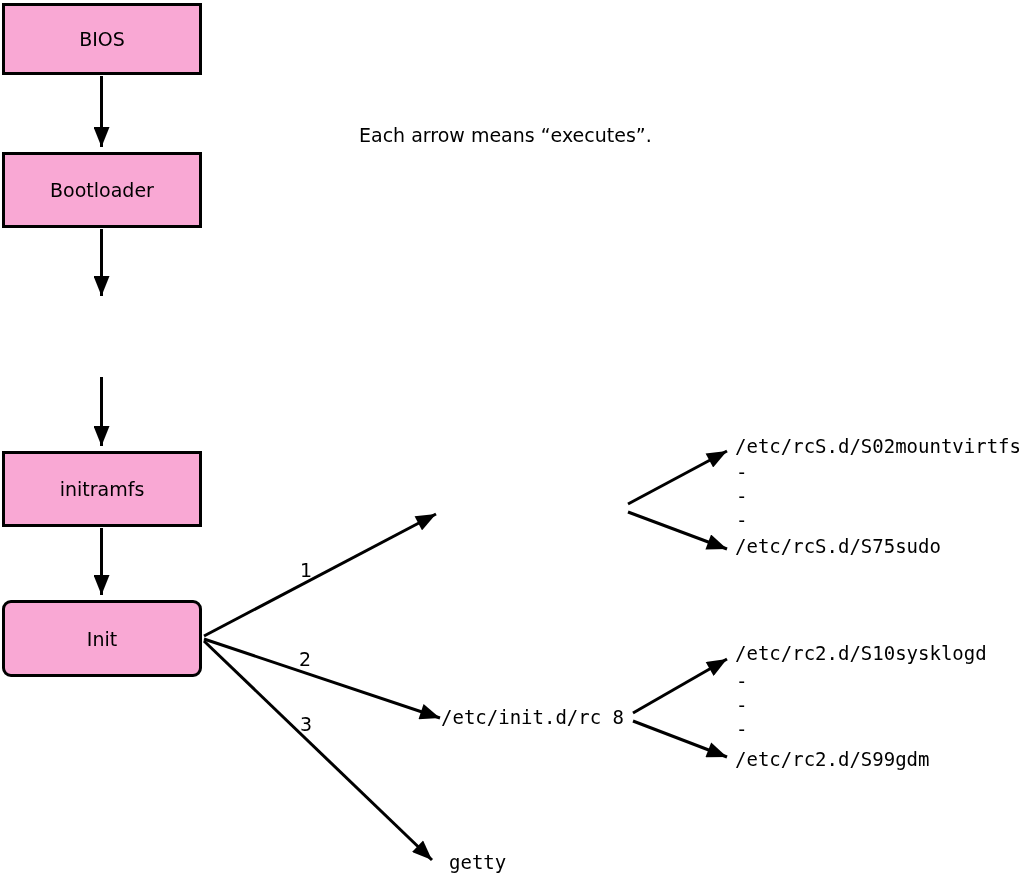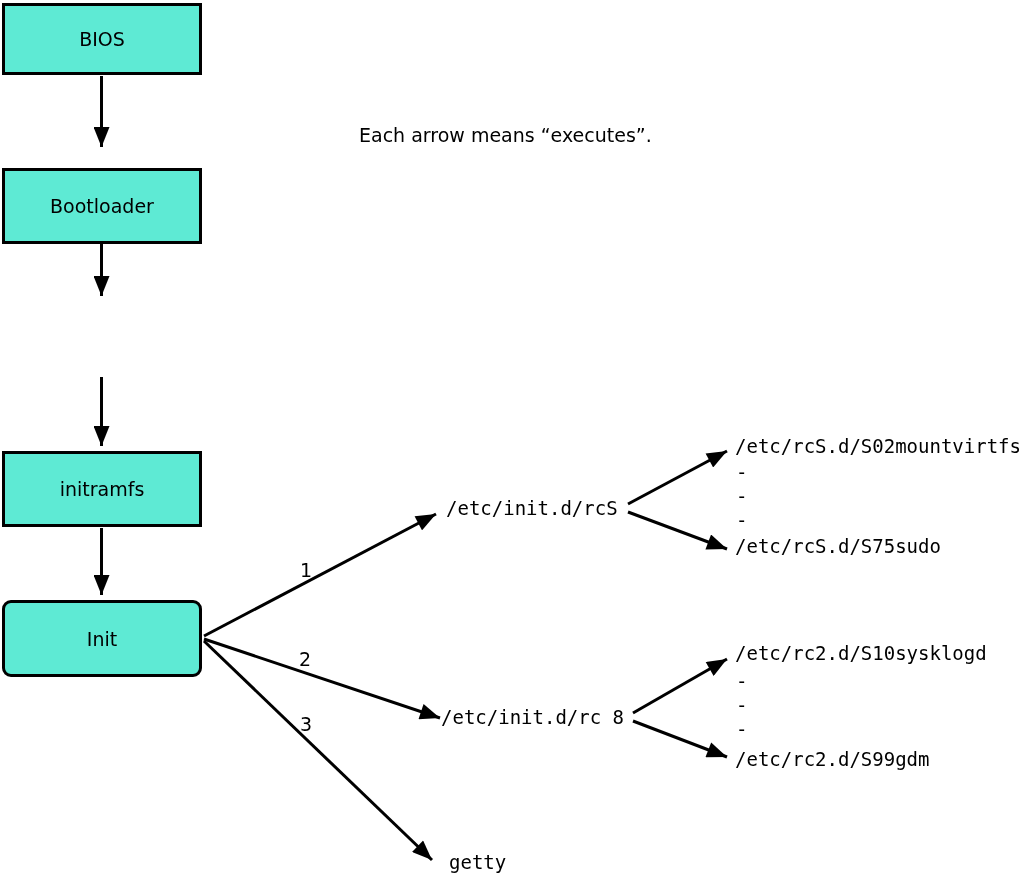--- a/index.html
+++ b/index.html
@@ -25,21 +25,21 @@
   #arrow-layer line {
     stroke: #000000;
     stroke-width: 3;
   }
   .node-box {
     position: absolute;
     left: 2px;
     width: 200px;
     box-sizing: border-box;
     border: 3px solid #000000;
-    background: #5eead4;
+    background: #f9a8d4;
     display: flex;
     align-items: center;
     justify-content: center;
     font: 19px "DejaVu Sans", "Liberation Sans", sans-serif;
     color: #000000;
   }
   .sans-label {
     position: absolute;
     transform: translateY(-50%);
     font: 19px "DejaVu Sans", "Liberation Sans", sans-serif;
@@ -84,35 +84,34 @@
     <line x1="628" y1="512" x2="727" y2="549" marker-end="url(#ah)"></line>
     <line x1="633" y1="713" x2="727" y2="659" marker-end="url(#ah)"></line>
     <line x1="633" y1="721" x2="727" y2="757" marker-end="url(#ah)"></line>
   </svg>
 
   <div class="sans-label" style="left:359px; top:115px;">Each arrow means “executes”.</div>
 
   <div class="node-box" style="top:3px;   height:72px;">
     <span>BIOS</span>
   </div>
-  <div class="node-box" style="top:152px; height:76px;margin-top:16px;">
+  <div class="node-box" style="top:152px; height:76px;">
     <span>Bootloader</span>
   </div>
   <div class="node-box" style="top:451px; height:76px;">
     <span>initramfs</span>
   </div>
   <div class="node-box" style="top:600px; height:77px;border-radius:9px;">
     <span>Init</span>
   </div>
 
   <div class="order-label" style="left:306px; top:570px;">1</div>
   <div class="order-label" style="left:305px; top:659px;">2</div>
   <div class="order-label" style="left:306px; top:724px;">3</div>
 
-  <div class="mono-label" style="left:446px; top:508px;">/etc/init.d/rcS</div>
   <div class="mono-label" style="left:441px; top:717px;">/etc/init.d/rc 8</div>
   <div class="mono-label" style="left:449px; top:862px;">getty</div>
 
   <div class="mono-label" style="left:735px; top:446px;">/etc/rcS.d/S02mountvirtfs</div>
   <div class="mono-label" style="left:736px; top:472px;">-</div>
   <div class="mono-label" style="left:736px; top:496px;">-</div>
   <div class="mono-label" style="left:736px; top:520px;">-</div>
   <div class="mono-label" style="left:735px; top:546px;">/etc/rcS.d/S75sudo</div>
 
   <div class="mono-label" style="left:735px; top:653px;">/etc/rc2.d/S10sysklogd</div>

